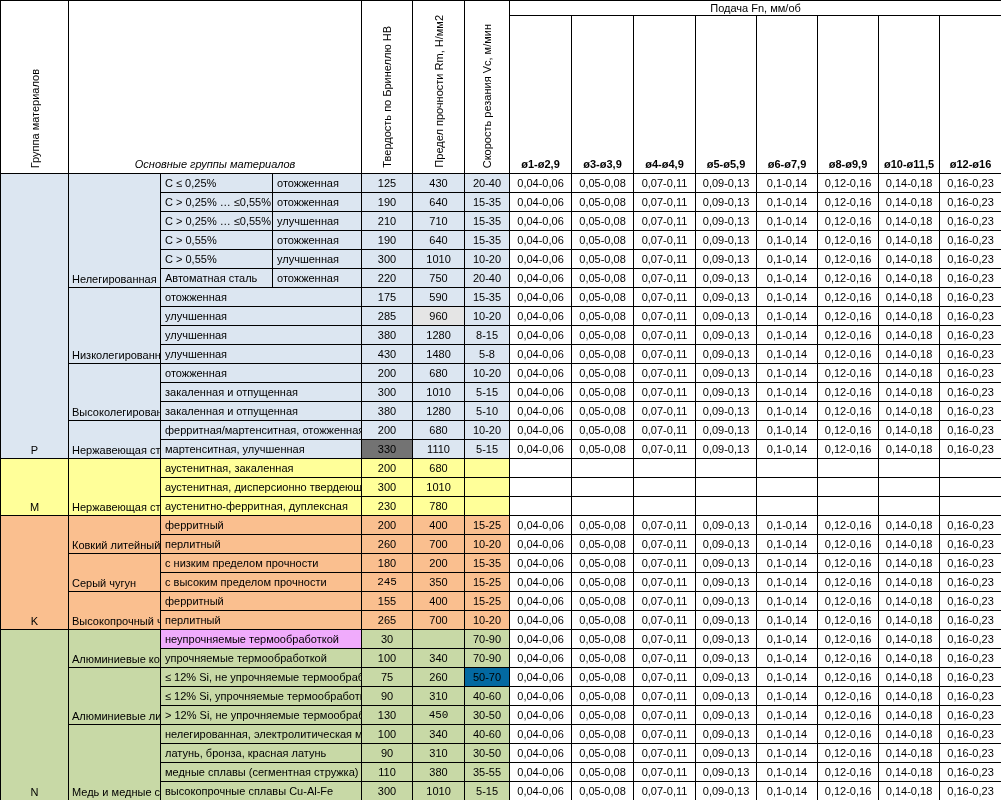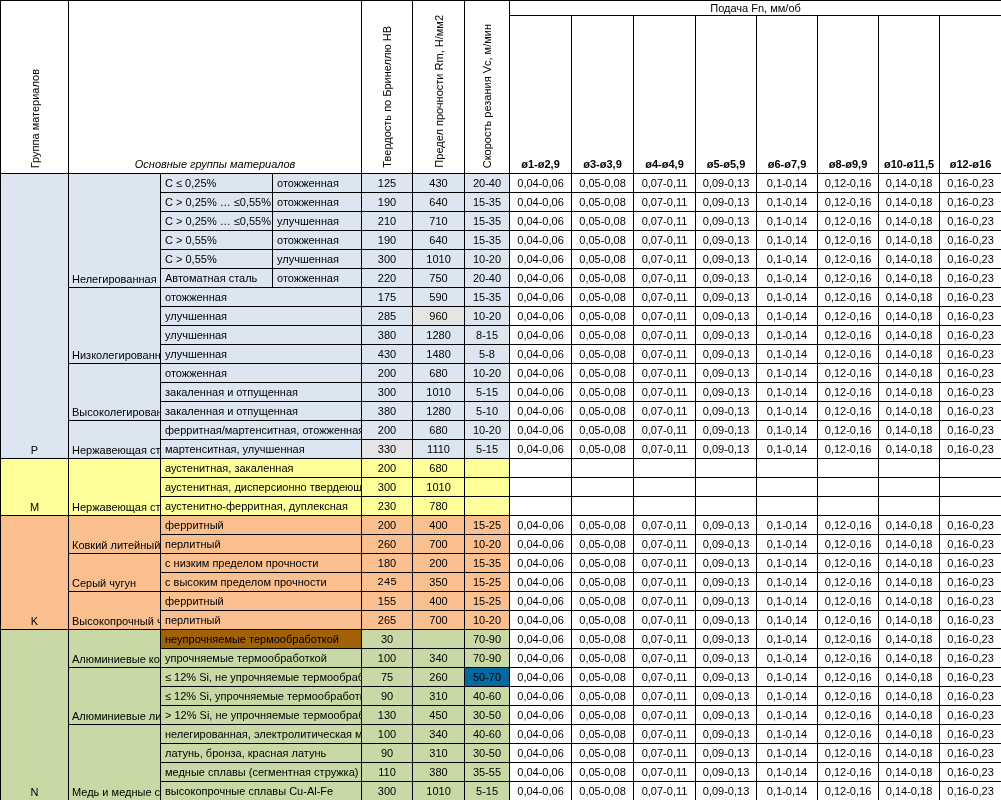--- a/index.html
+++ b/index.html
@@ -279,21 +279,21 @@
         <td class="cell-num">0,05-0,08</td>
         <td class="cell-num">0,07-0,11</td>
         <td class="cell-num">0,09-0,13</td>
         <td class="cell-num">0,1-0,14</td>
         <td class="cell-num">0,12-0,16</td>
         <td class="cell-num">0,14-0,18</td>
         <td class="cell-num">0,16-0,23</td>
       </tr>
       <tr>
         <td class="cell-desc" colspan="2" style="background: rgb(220, 230, 241);">мартенситная, улучшенная</td>
-        <td class="cell-num" style="background: #e5e5e5; margin-top: 36px;">330</td>
+        <td class="cell-num" style="background: #737373; margin-top: 36px;">330</td>
         <td class="cell-num" style="background: rgb(220, 230, 241);">1110</td>
         <td class="cell-num" style="background: rgb(220, 230, 241);">5-15</td>
         <td class="cell-num">0,04-0,06</td>
         <td class="cell-num">0,05-0,08</td>
         <td class="cell-num">0,07-0,11</td>
         <td class="cell-num">0,09-0,13</td>
         <td class="cell-num">0,1-0,14</td>
         <td class="cell-num">0,12-0,16</td>
         <td class="cell-num">0,14-0,18</td>
         <td class="cell-num">0,16-0,23</td>
@@ -426,21 +426,21 @@
         <td class="cell-num">0,07-0,11</td>
         <td class="cell-num">0,09-0,13</td>
         <td class="cell-num">0,1-0,14</td>
         <td class="cell-num">0,12-0,16</td>
         <td class="cell-num">0,14-0,18</td>
         <td class="cell-num">0,16-0,23</td>
       </tr>
       <tr>
         <td class="cell-letter" rowspan="9" style="background: rgb(200, 217, 166);">N</td>
         <td class="cell-group" rowspan="2" style="background: rgb(200, 217, 166);">Алюминиевые кованые</td>
-        <td class="cell-desc" colspan="2" style="background: #a16207;">неупрочняемые термообработкой</td>
+        <td class="cell-desc" colspan="2" style="background: #f0abfc;">неупрочняемые термообработкой</td>
         <td class="cell-num" style="background: rgb(200, 217, 166);">30</td>
         <td class="cell-num" style="background: rgb(200, 217, 166);"></td>
         <td class="cell-num" style="background: rgb(200, 217, 166);">70-90</td>
         <td class="cell-num">0,04-0,06</td>
         <td class="cell-num">0,05-0,08</td>
         <td class="cell-num">0,07-0,11</td>
         <td class="cell-num">0,09-0,13</td>
         <td class="cell-num">0,1-0,14</td>
         <td class="cell-num">0,12-0,16</td>
         <td class="cell-num">0,14-0,18</td>
@@ -485,21 +485,21 @@
         <td class="cell-num">0,07-0,11</td>
         <td class="cell-num">0,09-0,13</td>
         <td class="cell-num">0,1-0,14</td>
         <td class="cell-num">0,12-0,16</td>
         <td class="cell-num">0,14-0,18</td>
         <td class="cell-num">0,16-0,23</td>
       </tr>
       <tr>
         <td class="cell-desc" colspan="2" style="background: rgb(200, 217, 166);">&gt; 12% Si, не упрочняемые термообработкой</td>
         <td class="cell-num" style="background: rgb(200, 217, 166);">130</td>
-        <td class="cell-num" style="background: rgb(200, 217, 166);">450</td>
+        <td class="cell-num" style="background: rgb(200, 217, 166); font-family: Liberation Mono, monospace;">450</td>
         <td class="cell-num" style="background: rgb(200, 217, 166);">30-50</td>
         <td class="cell-num">0,04-0,06</td>
         <td class="cell-num">0,05-0,08</td>
         <td class="cell-num">0,07-0,11</td>
         <td class="cell-num">0,09-0,13</td>
         <td class="cell-num">0,1-0,14</td>
         <td class="cell-num">0,12-0,16</td>
         <td class="cell-num">0,14-0,18</td>
         <td class="cell-num">0,16-0,23</td>
       </tr>

